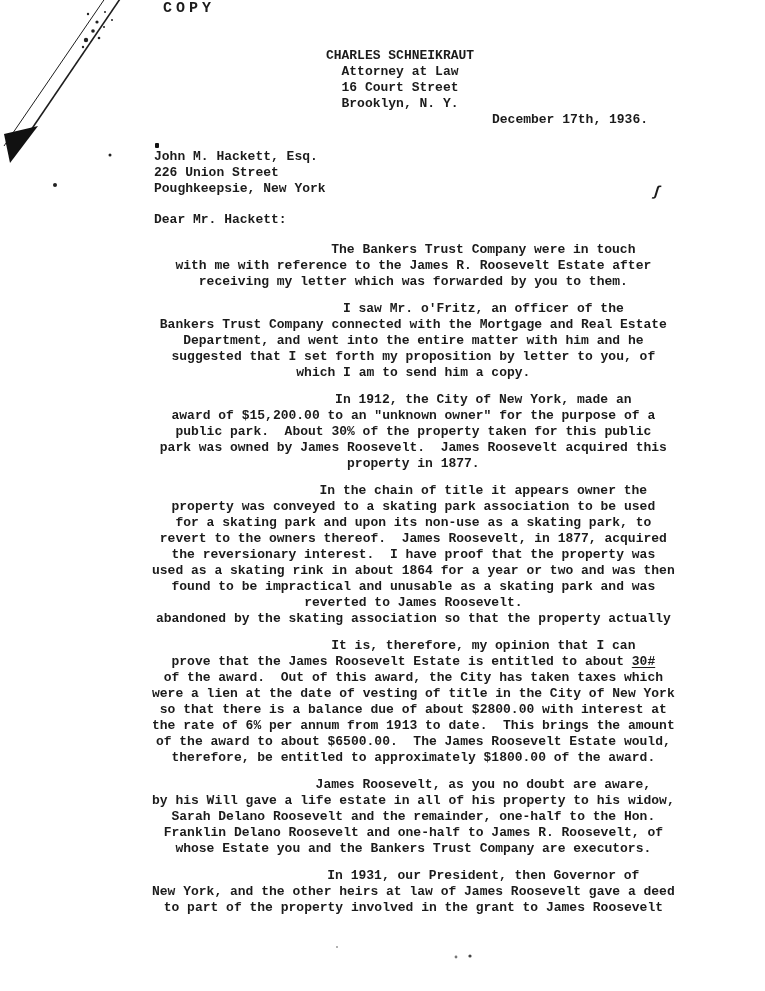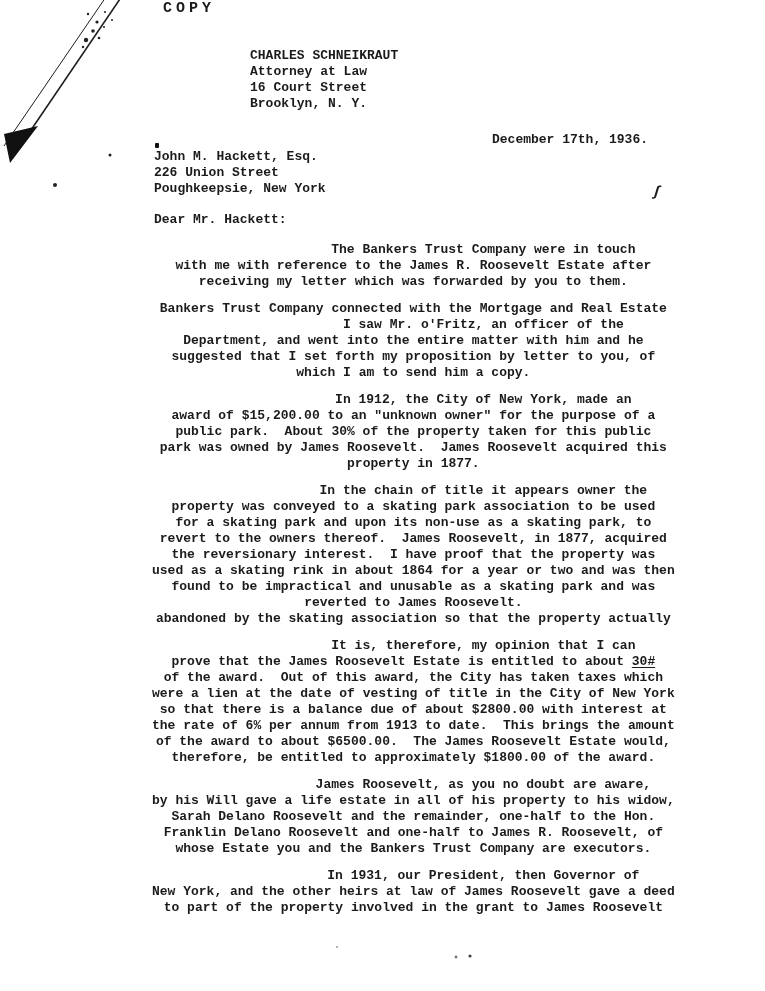--- a/index.html
+++ b/index.html
@@ -21,25 +21,26 @@
     left: 163px;
     top: 1px;
     font-size: 15px;
     letter-spacing: 4px;
   }
   .letterhead {
     position: absolute;
     left: 250px;
     top: 48px;
     width: 300px;
+    text-align: center;
   }
   .date-line {
     position: absolute;
     left: 492px;
-    top: 132px;
+    top: 112px;
     white-space: pre;
   }
   .recipient {
     position: absolute;
     left: 154px;
     top: 149px;
   }
   .salutation {
     position: absolute;
     left: 154px;
@@ -128,22 +129,22 @@
 
   <div class="salutation">Dear Mr. Hackett:</div>
 
   <div class="letter-body">
       <div class="para">
         <div class="line first">The Bankers Trust Company were in touch</div>
         <div class="line">with me with reference to the James R. Roosevelt Estate after</div>
         <div class="line">receiving my letter which was forwarded by you to them.</div>
       </div>
       <div class="para">
+        <div class="line first">I saw Mr. o'Fritz, an officer of the</div>
         <div class="line">Bankers Trust Company connected with the Mortgage and Real Estate</div>
-        <div class="line first">I saw Mr. o'Fritz, an officer of the</div>
         <div class="line">Department, and went into the entire matter with him and he</div>
         <div class="line">suggested that I set forth my proposition by letter to you, of</div>
         <div class="line">which I am to send him a copy.</div>
       </div>
       <div class="para">
         <div class="line first">In 1912, the City of New York, made an</div>
         <div class="line">award of $15,200.00 to an "unknown owner" for the purpose of a</div>
         <div class="line">public park.  About 30% of the property taken for this public</div>
         <div class="line">park was owned by James Roosevelt.  James Roosevelt acquired this</div>
         <div class="line">property in 1877.</div>

